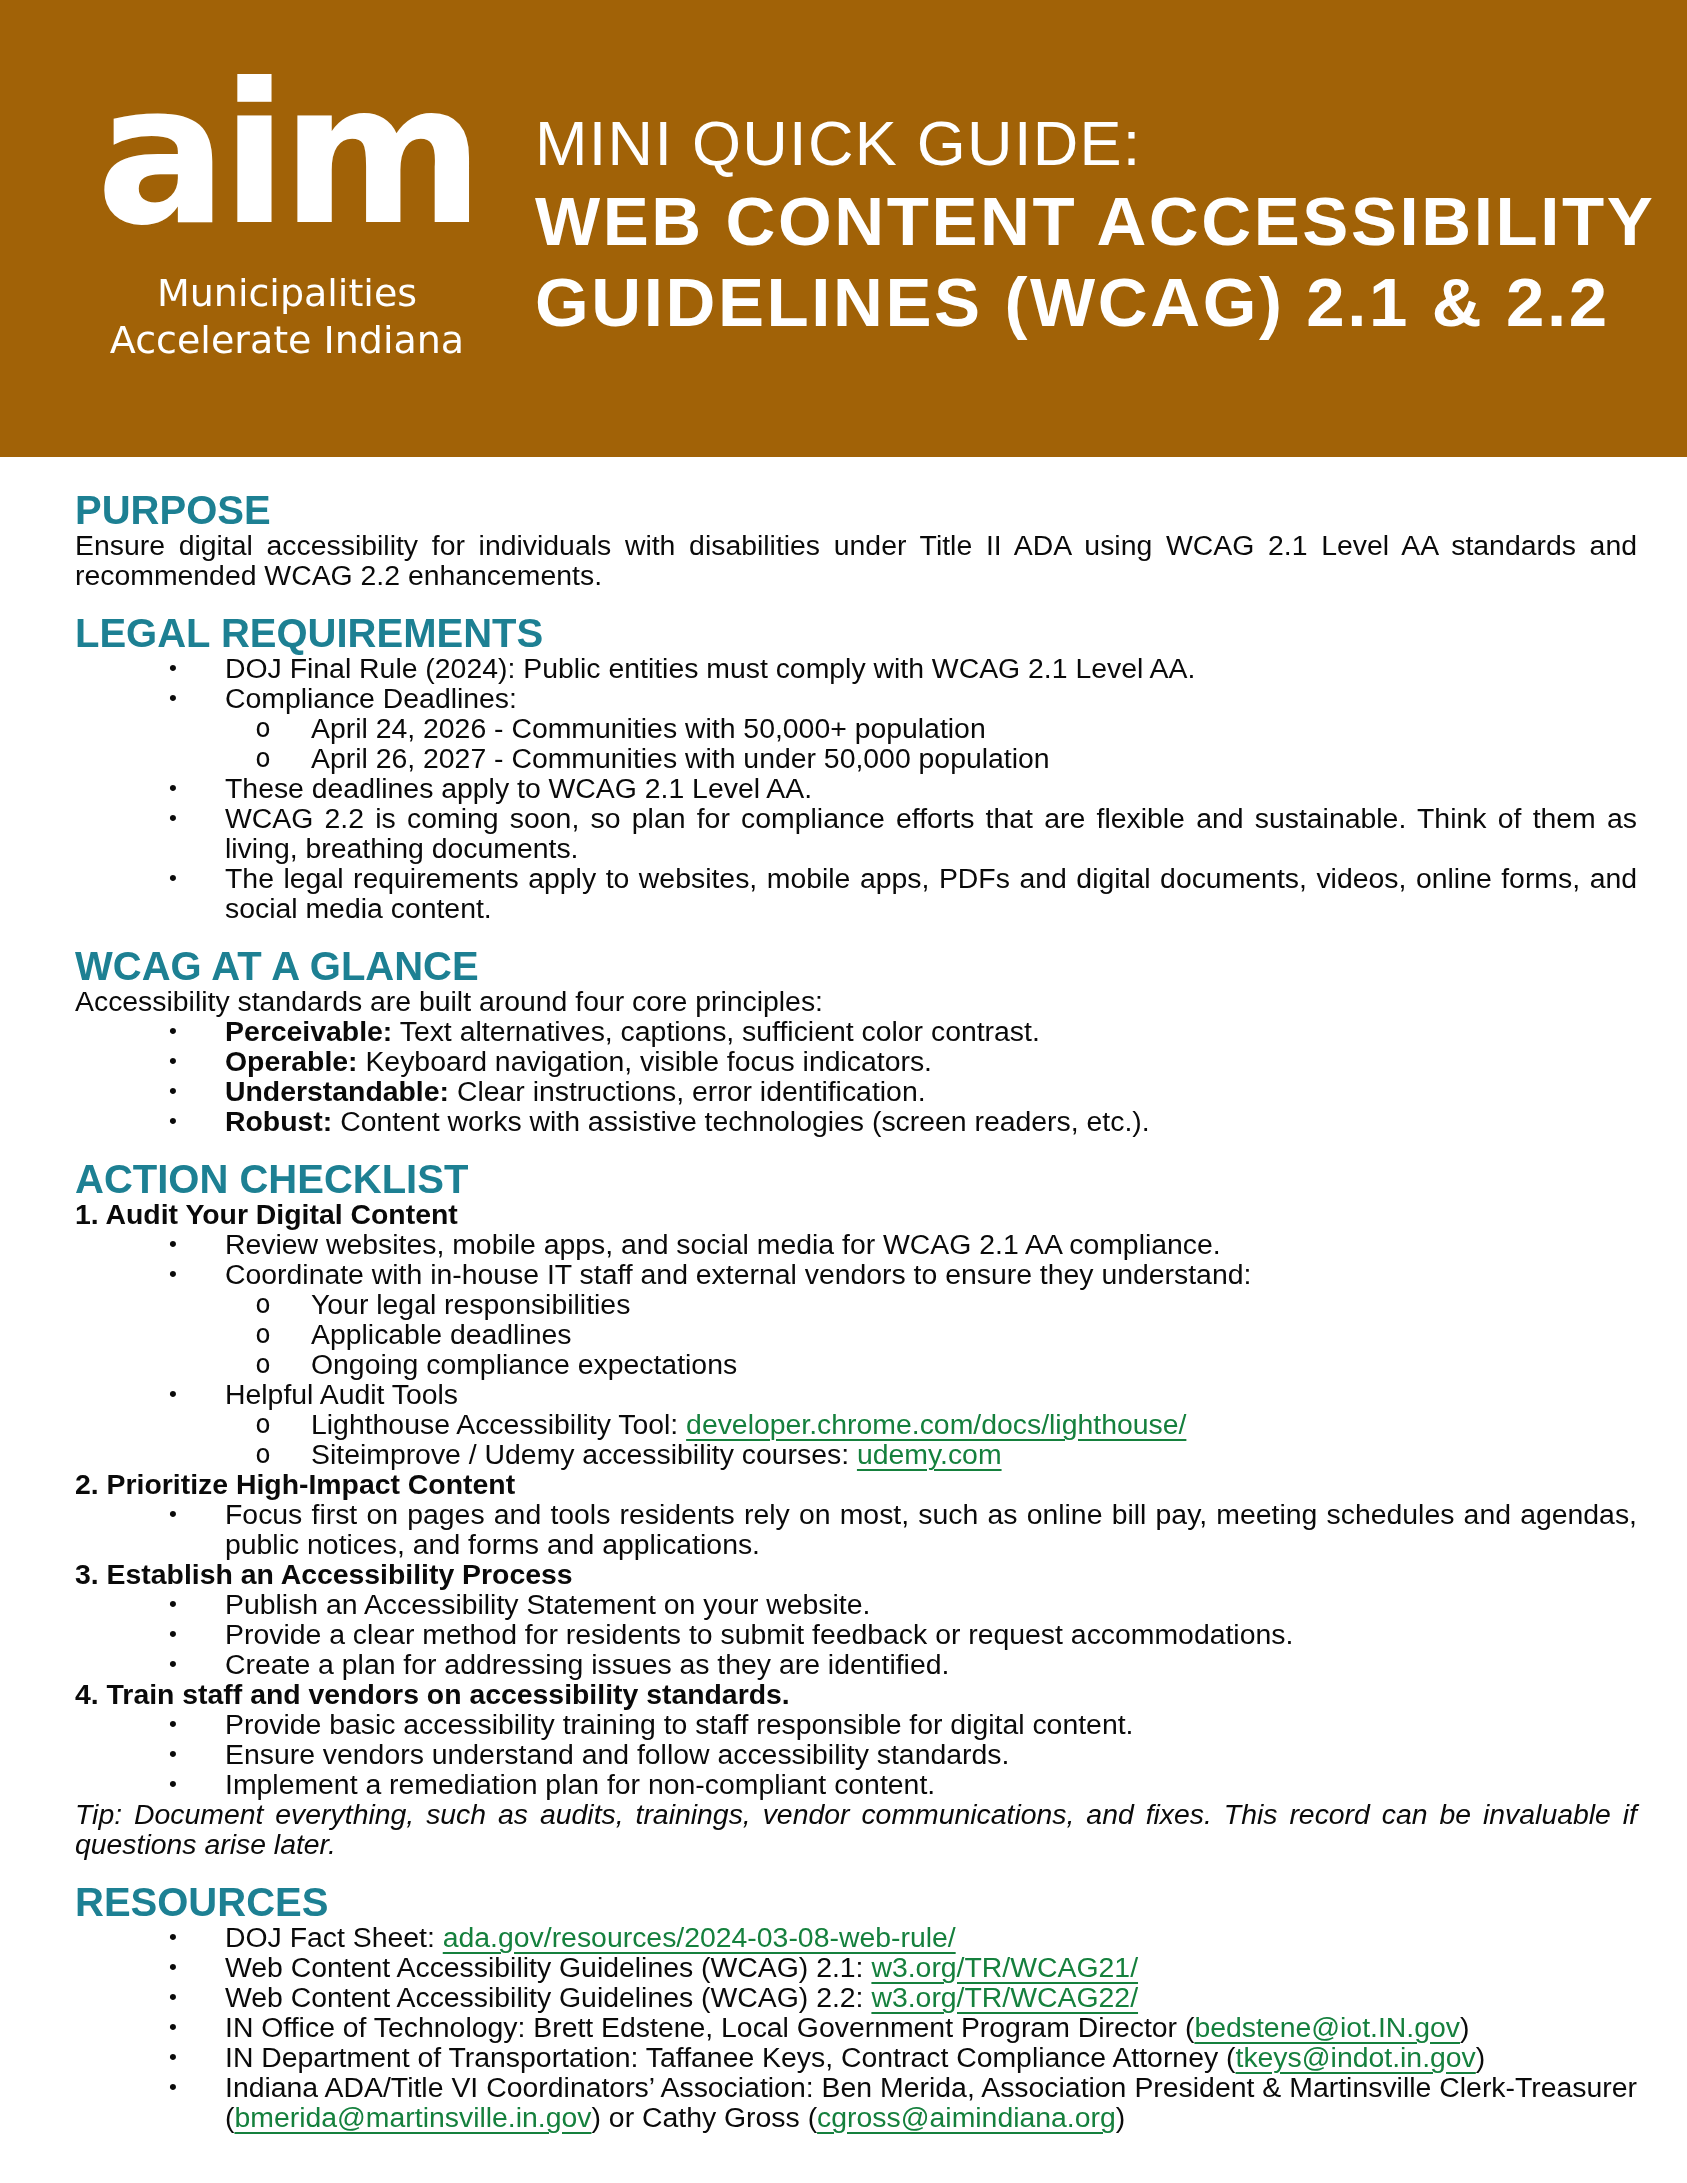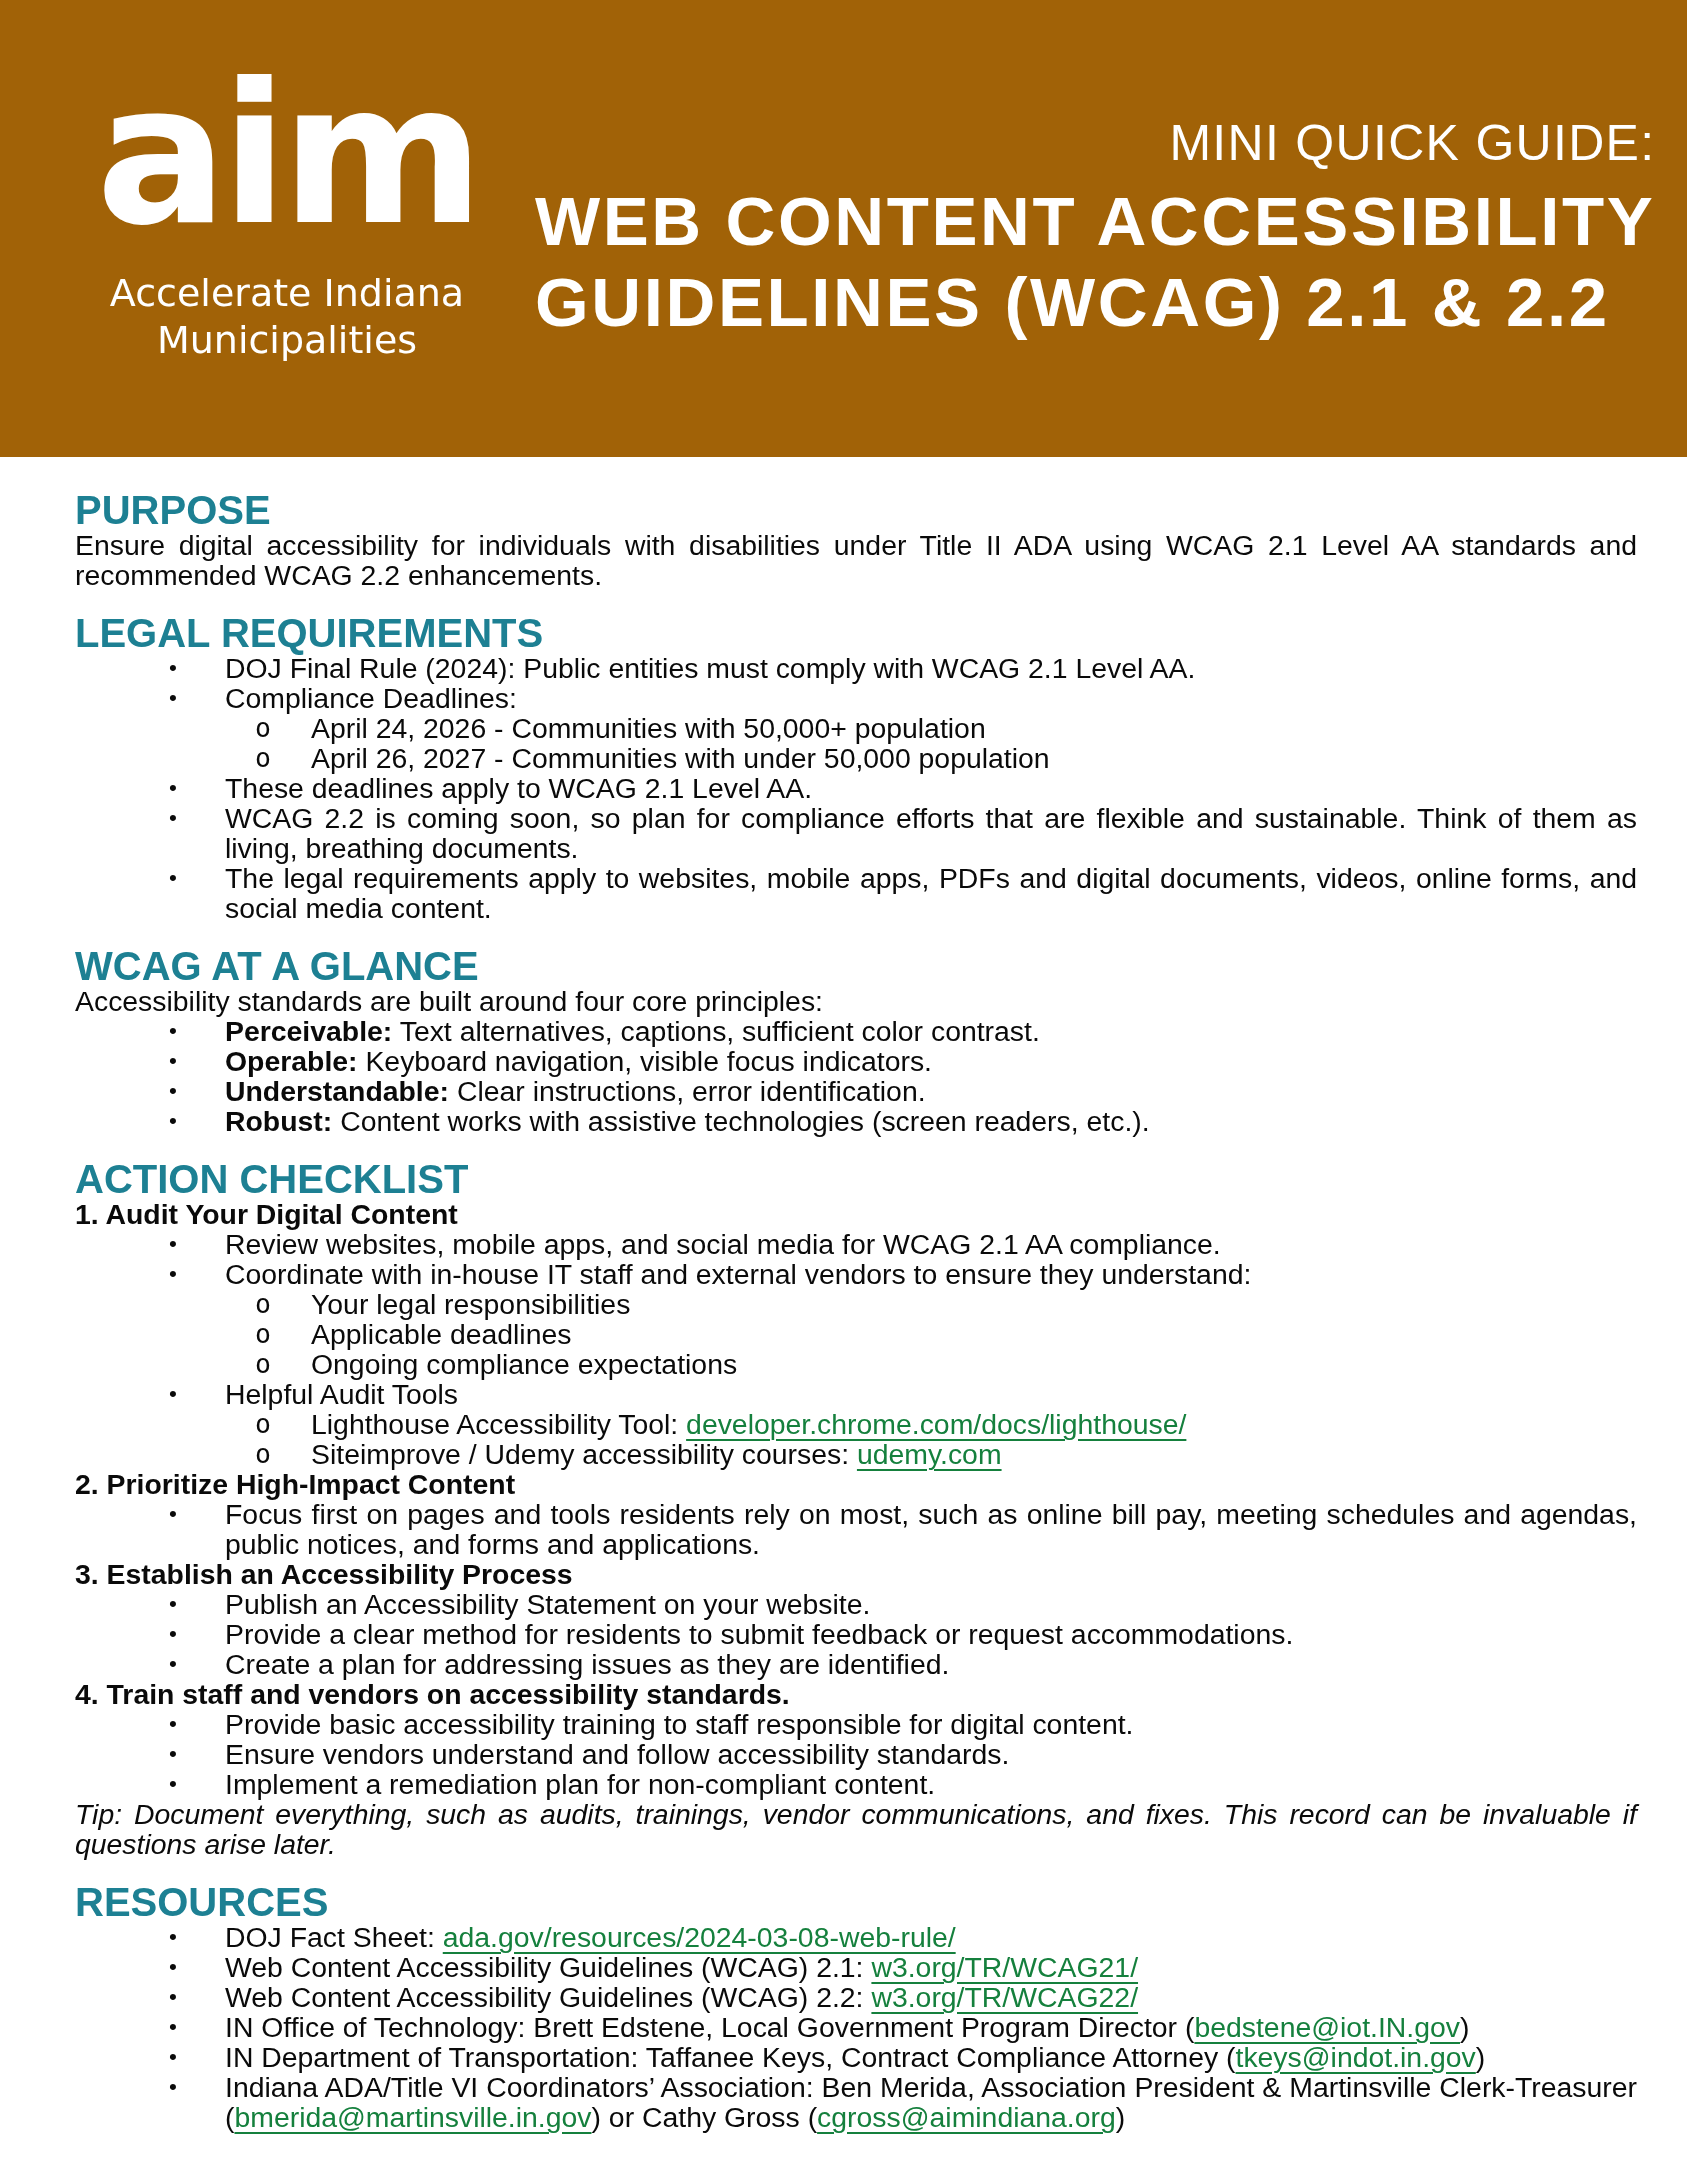--- a/index.html
+++ b/index.html
@@ -44,25 +44,24 @@
     font-weight: 400;
   }
   .title-block {
     position: absolute;
     left: 535px;
     top: 106px;
     color: #ffffff;
     white-space: nowrap;
   }
   .title-line1 {
-    font-size: 50px;
+    font-size: 63px;
     line-height: 75px;
     font-weight: 400;
     letter-spacing: 1.3px;
-    text-align: right;
   }
   .title-line2, .title-line3 {
     font-size: 69px;
     line-height: 81px;
     font-weight: 700;
     letter-spacing: 2.6px;
   }
   
   .content {
     padding: 10px 50px 0 75px;
@@ -109,22 +108,22 @@
     cursor: pointer;
   }
 </style>
 </head>
 <body>
 
 <div class="header">
   <div class="logo">
     <div class="logo-word">aim</div>
     <div class="tagline">
+      <div>Municipalities</div>
       <div>Accelerate Indiana</div>
-      <div>Municipalities</div>
     </div>
   </div>
   <div class="title-block">
     <div class="title-line1">MINI QUICK GUIDE:</div>
     <div class="title-line2">WEB CONTENT ACCESSIBILITY</div>
     <div class="title-line3">GUIDELINES (WCAG) 2.1 &amp; 2.2</div>
   </div>
 </div>
 
 <div class="content">

